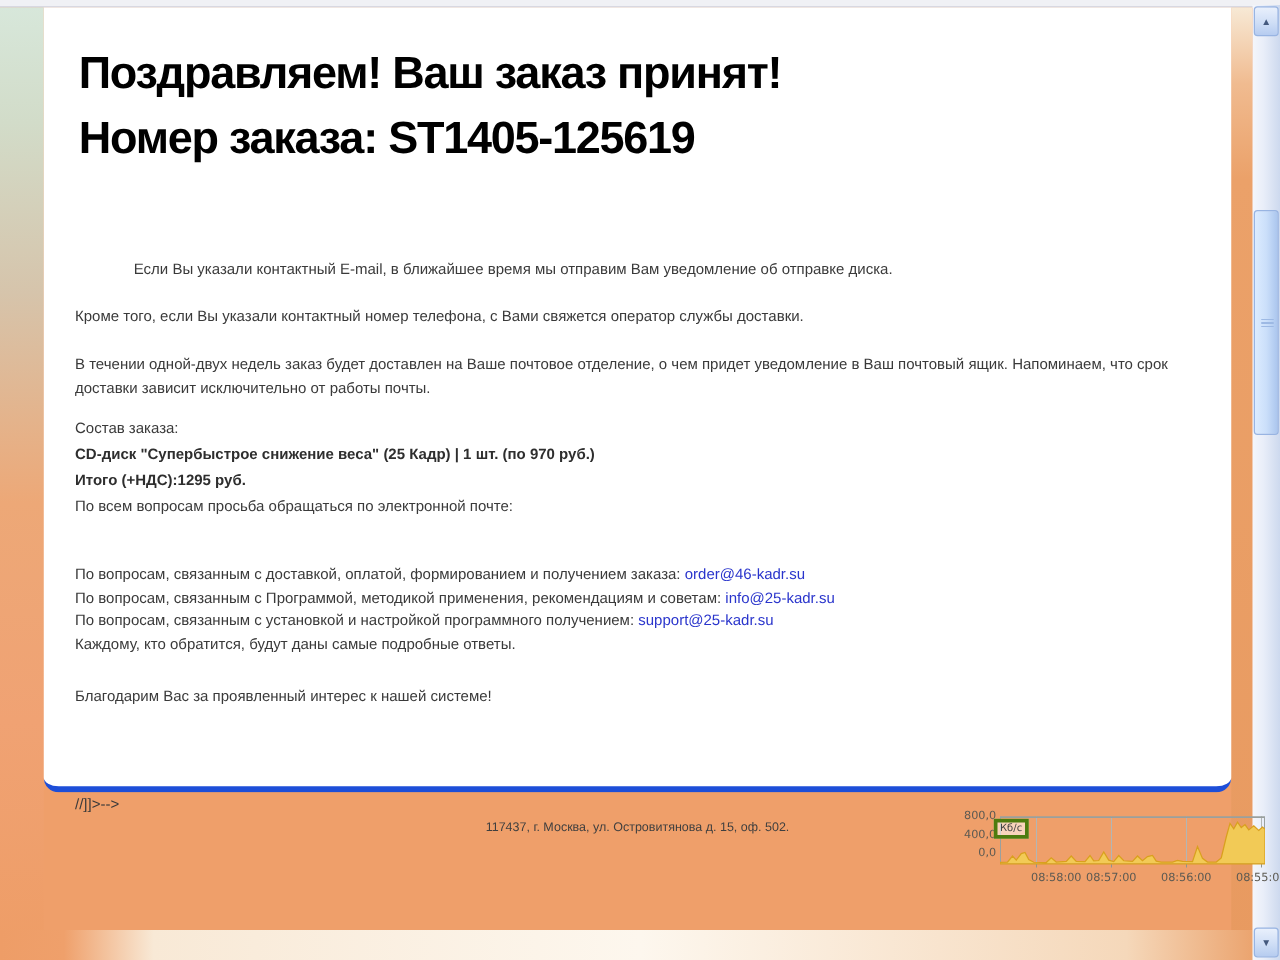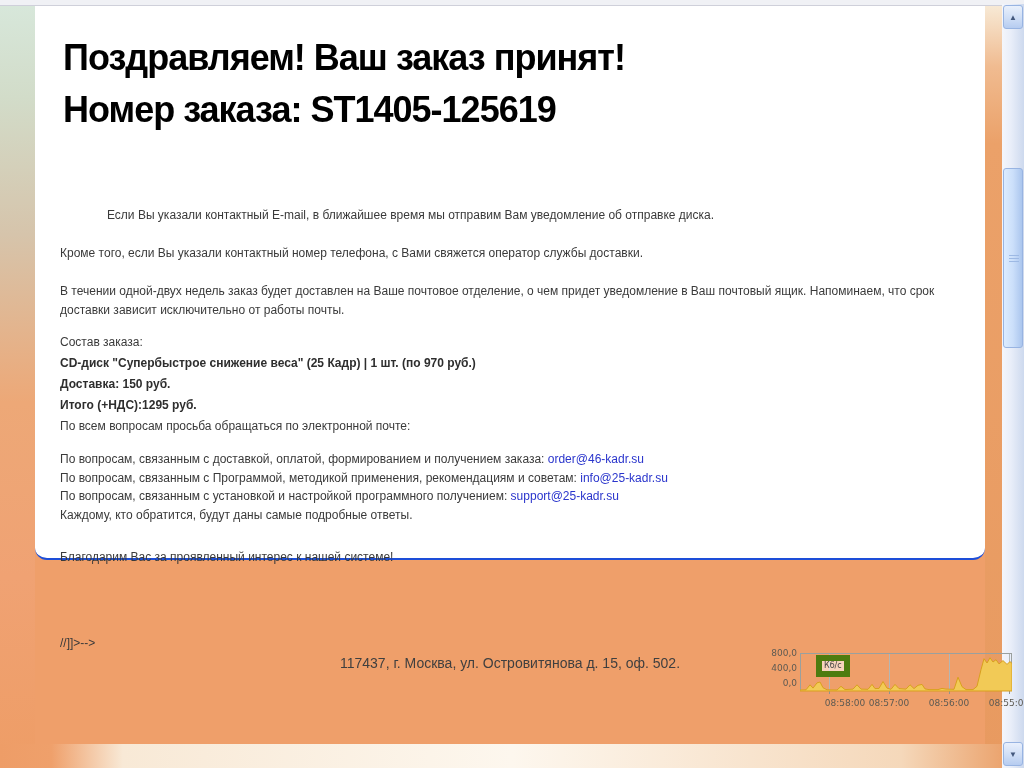--- a/index.html
+++ b/index.html
@@ -12,60 +12,60 @@
   .top-strip { position:absolute; left:0; top:0; width:1024px; height:6px;
     background:#f0f1f5; border-bottom:1px solid #cfd0da; z-index:1; }
   .left-strip { position:absolute; left:0; top:6px; width:35px; height:762px; z-index:1;
     background:linear-gradient(180deg,#d7e7da 0%,#d2dcc9 12%,#d6c4ab 30%,#eda877 52%,#f0a273 75%,#ee9d66 100%); }
   .right-strip { position:absolute; left:985px; top:6px; width:17px; height:762px; z-index:1;
     background:linear-gradient(180deg,#f7e9d5 0%,#f0bb90 8%,#eba169 18%,#e89a60 100%); }
   .bottom-strip { position:absolute; left:0; top:744px; width:1024px; height:24px; z-index:1;
     background:linear-gradient(90deg,#ee9d67 0%,#efa06b 5%,#f8e9d6 12%,#fdf7ee 50%,#f5d8ba 88%,#e9995f 100%); }
 
   
-  .page { position:absolute; left:35px; top:6px; width:950px; height:554px; background:#ffffff;
-    border-bottom:2px solid #1d4ed8; border-radius:0 0 12px 12px; z-index:2; }
+  .page { position:absolute; left:35px; top:6px; width:950px; height:628px; background:#ffffff;
+    border-bottom:5px solid #1d4ed8; border-radius:0 0 12px 12px; z-index:2; }
 
   .heading { position:absolute; left:28px; top:26px; color:#000;
     font-size:36px; font-weight:bold; letter-spacing:-1px; line-height:52px; }
 
   .text { position:absolute; left:25px; width:880px; font-size:12px; line-height:19px; color:#3a3a3a; }
   .p1 { top:200px;margin-left:47px; } .p2 { top:238px; } .p3 { top:276px; }
   .order-block { top:326px; line-height:21px; }
   .order-block .b { font-weight:bold; color:#2e2e2e; }
   .contact-block { top:444px; line-height:18.5px; }
   .thanks { top:542px; }
   .code-leftover { top:628px; color:#3a3a3a; }
 
   .link { color:#2a35cc; cursor:pointer; }
 
   .footer { position:absolute; left:0; top:646px; width:950px; text-align:center; }
   .footer-title { font-size:13px; color:#2f9e68; line-height:20px; }
-  .footer-address { font-size:14px; color:#3f3f3f; line-height:22px; }
+  .footer-address { font-size:10px; color:#3f3f3f; line-height:22px; }
 
   
   .scrollbar { position:absolute; left:1002px; top:4px; width:22px; height:764px; z-index:3;
     background:linear-gradient(90deg,#f4f6fb 0%,#e9eef9 40%,#cdd9ee 100%); }
   .sb-btn { position:absolute; left:1px; width:20px; height:24px; border:1px solid #98b4e2; border-radius:3px;
     background:linear-gradient(180deg,#e9f0fc 0%,#cfdef6 55%,#b6ccf0 100%);
     display:flex; align-items:center; justify-content:center;
     font-size:8px; color:#44597e; }
   .sb-up { top:1px; } .sb-down { bottom:2px; }
   .sb-thumb { position:absolute; left:1px; top:164px; width:20px; height:180px; border:1px solid #98b4e2; border-radius:3px;
     background:linear-gradient(90deg,#dcecff 0%,#cbdffa 50%,#abc6ee 100%); }
   .sb-grip { position:absolute; left:5px; top:86px; width:10px; height:8px;
     background:repeating-linear-gradient(180deg,#9db9e4 0,#9db9e4 1px,transparent 1px,transparent 3px); }
 
   
   .traffic { position:absolute; left:765px; top:648px; width:259px; height:62px; z-index:6; overflow:hidden;
     font-family:"DejaVu Sans","Liberation Sans",sans-serif; }
   .t-ylabel { position:absolute; width:32px; text-align:right; font-size:9px; line-height:10px; color:#5d5a52; }
   .t-y0 { left:0; top:0; } .t-y1 { left:0; top:15px; } .t-y2 { left:0; top:30px; }
   .t-svg { position:absolute; left:35px; top:5px; }
-  .t-unit { position:absolute; left:51px; top:7px; border:6px solid #4d7c0f; background:rgba(255,255,255,0.55);
+  .t-unit { position:absolute; left:30px; top:7px; border:3px solid #4d7c0f; background:rgba(255,255,255,0.55);
     font-size:8px; line-height:10px; padding:0 2px; color:#444; }
   .t-xlabel { position:absolute; top:50px; font-size:9px; color:#5d5a52; transform:translateX(-50%); white-space:nowrap; }
   .t-x0 { left:64px;margin-left:16px; } .t-x1 { left:124px;text-align:right; } .t-x2 { left:184px; } .t-x3 { left:244px; }
   .grid  { stroke:#b2b6b4; stroke-width:1; shape-rendering:crispEdges; }
   .axis  { stroke:#8e9492; stroke-width:1; shape-rendering:crispEdges; }
   .frame { fill:none; stroke:#9aa09e; stroke-width:1; shape-rendering:crispEdges; }
   .area  { fill:#f2ca56; stroke:#d9a01e; stroke-width:1; }
 </style>
 </head>
 <body>
@@ -84,21 +84,20 @@
       <div>Номер заказа: ST1405-125619</div>
     </div>
 
     <div class="text p1">Если Вы указали контактный E-mail, в ближайшее время мы отправим Вам уведомление об отправке диска.</div>
     <div class="text p2">Кроме того, если Вы указали контактный номер телефона, с Вами свяжется оператор службы доставки.</div>
     <div class="text p3">В течении одной-двух недель заказ будет доставлен на Ваше почтовое отделение, о чем придет уведомление в Ваш почтовый ящик. Напоминаем, что срок доставки зависит исключительно от работы почты.</div>
 
     <div class="text order-block">
       <div>Состав заказа:</div>
       <div class="b">CD-диск "Супербыстрое снижение веса" (25 Кадр) | 1 шт. (по 970 руб.)</div>
-      <div class="b">Доставка: 150 руб.</div>
       <div class="b">Итого (+НДС):1295 руб.</div>
       <div>По всем вопросам просьба обращаться по электронной почте:</div>
     </div>
 
     <div class="text contact-block">
       <div><span>По вопросам, связанным с доставкой, оплатой, формированием и получением заказа: </span><span class="link">order@46-kadr.su</span></div>
       <div><span>По вопросам, связанным с Программой, методикой применения, рекомендациям и советам: </span><span class="link">info@25-kadr.su</span></div>
       <div><span>По вопросам, связанным с установкой и настройкой программного получением: </span><span class="link">support@25-kadr.su</span></div>
       <div>Каждому, кто обратится, будут даны самые подробные ответы.</div>
     </div>

